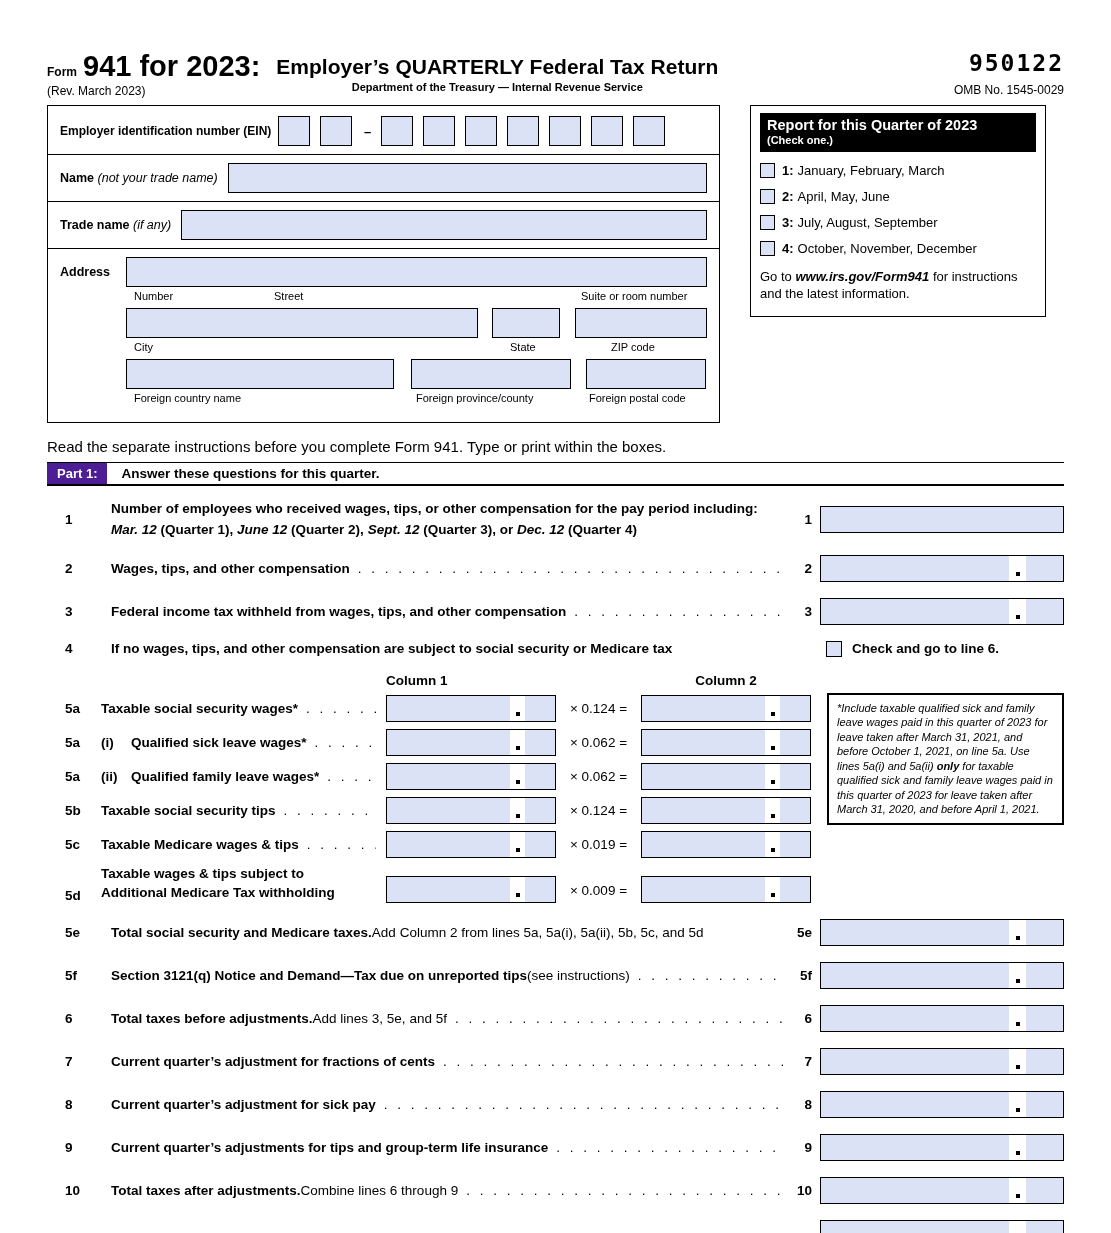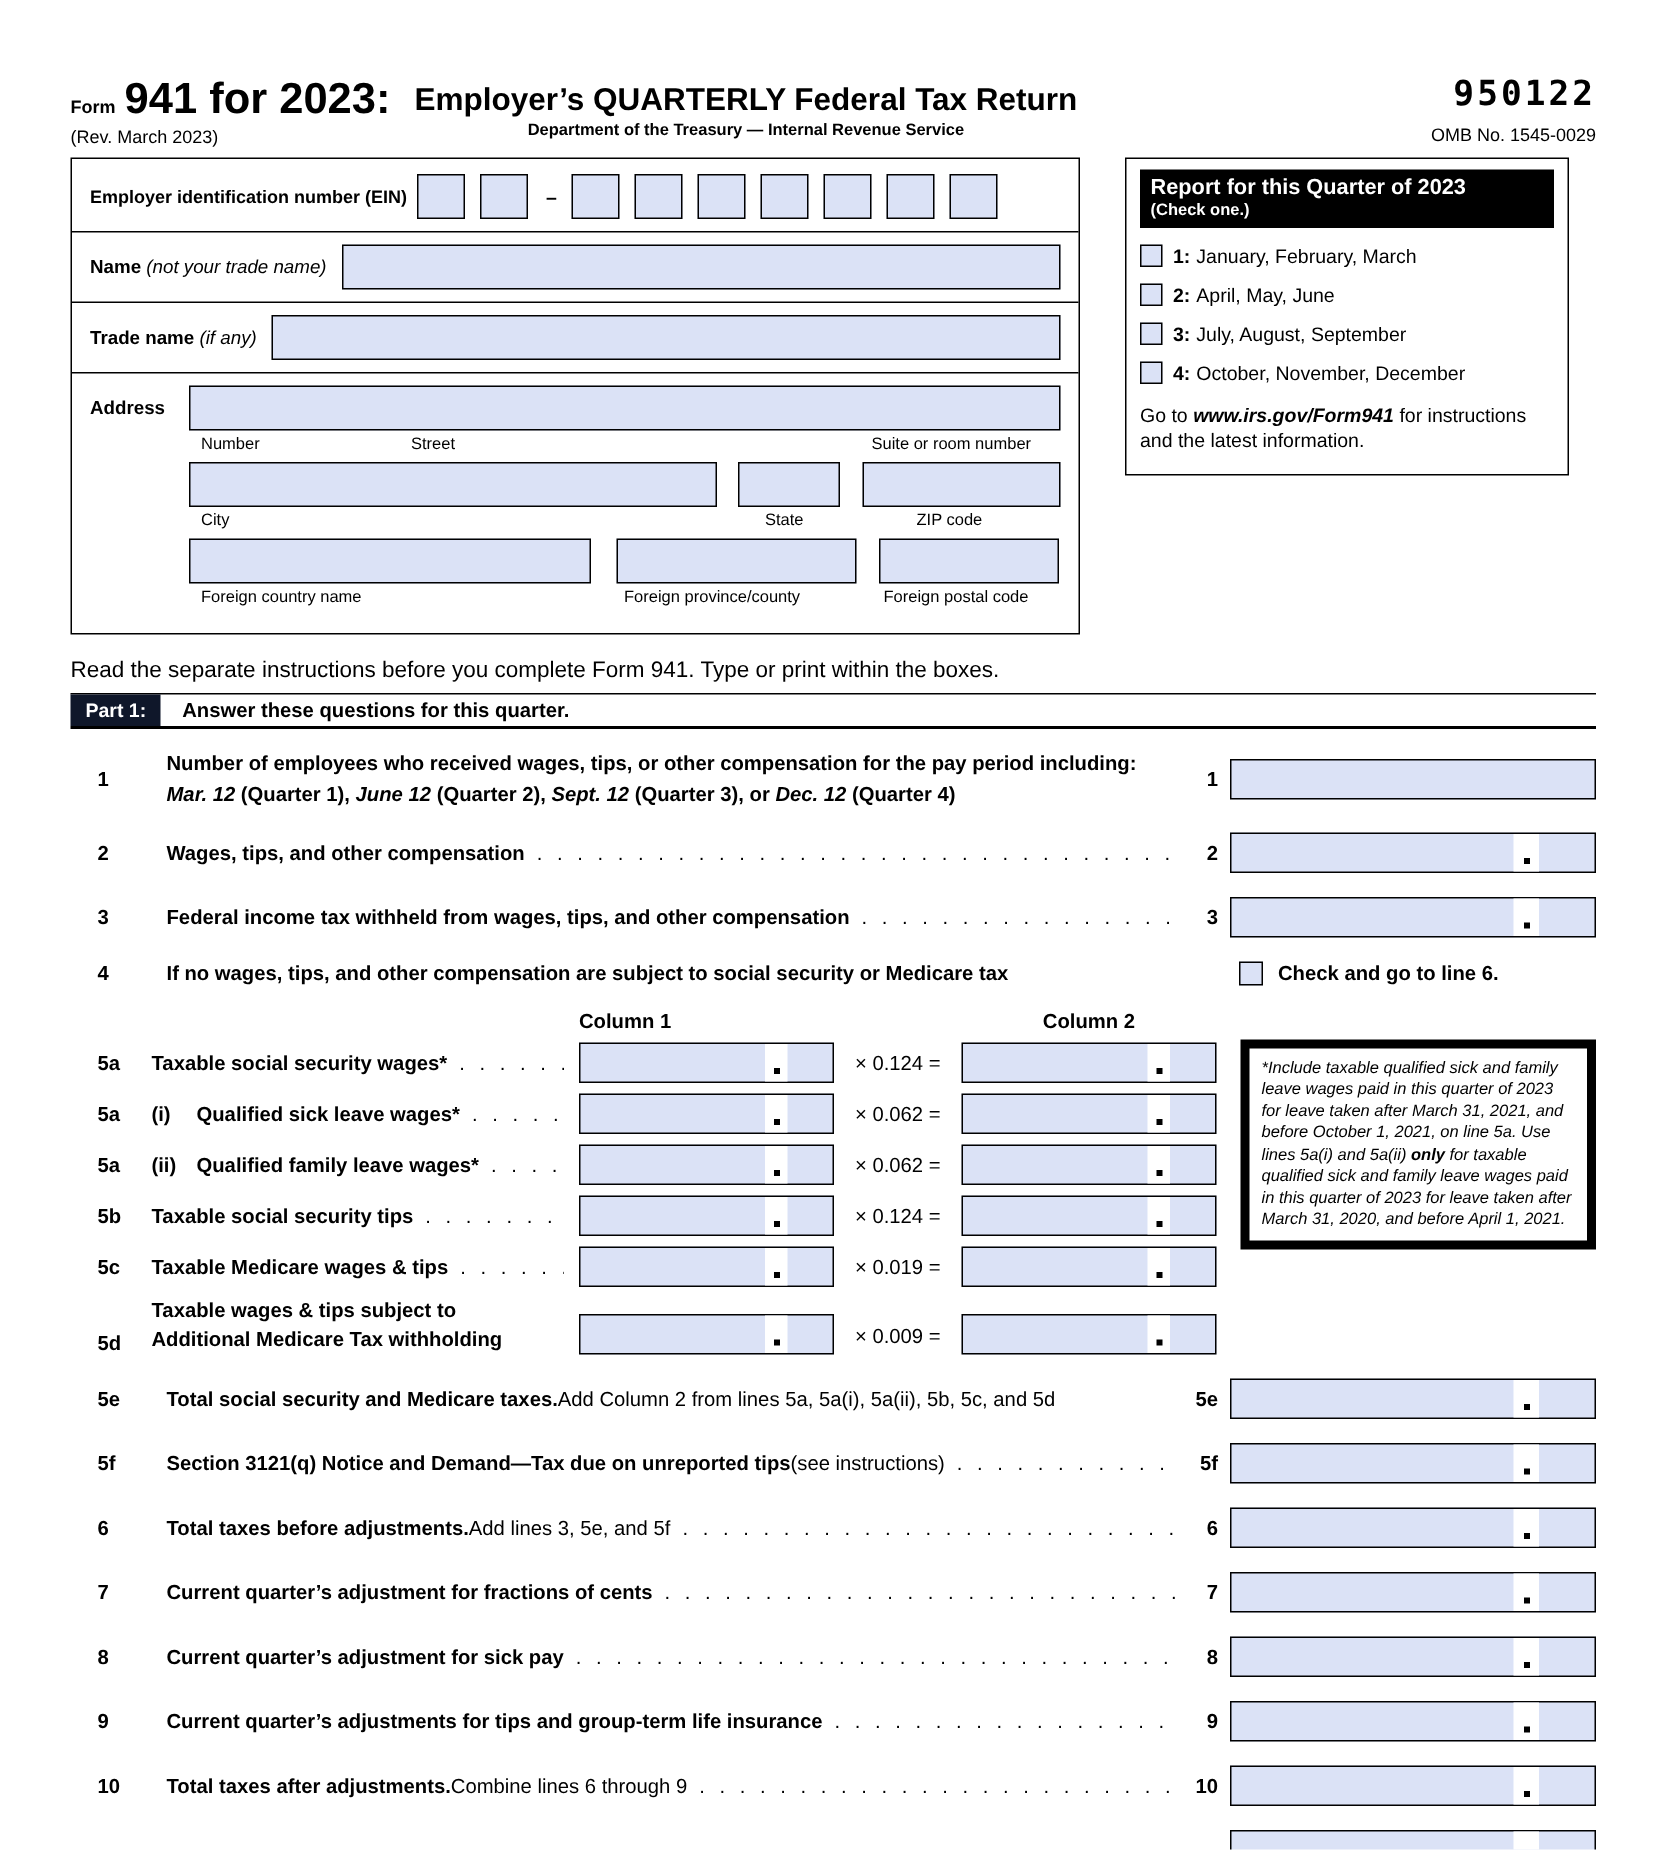--- a/index.html
+++ b/index.html
@@ -53,21 +53,21 @@
   .qtitle { font-size:14.5px; font-weight:bold; }
   .qsub { font-size:11px; font-weight:bold; margin-top:1px; }
   .qopt { display:flex; align-items:center; margin-top:11px; font-size:13px; }
   .qcheck { width:15px; height:15px; background:#dbe2f6; border:1px solid #000; margin-right:7px; flex:none; }
   .qnum { font-weight:bold; margin-right:4px; }
   .qgoto { margin-top:13px; font-size:13px; line-height:1.3; }
 
   .notice { margin-top:15px; font-size:15px; }
 
   .part-bar { margin-top:7px; display:flex; border-top:1px solid #000; border-bottom:2px solid #000; }
-  .part-chip { background:#0f172a; color:#fff; font-weight:bold; font-size:13px; padding:3px 10px; }
+  .part-chip { background:#4c1d95; color:#fff; font-weight:bold; font-size:13px; padding:3px 10px; }
   .part-title { font-weight:bold; font-size:13.5px; padding:3px 0 3px 14px; }
 
   
   .lines { padding-left:18px; margin-top:13px; }
   .lrow { display:flex; align-items:center; margin-bottom:16px; }
   .ln { width:36px; font-weight:bold; font-size:13.5px; flex:none; }
   .ltext { flex:1; font-size:13.5px; display:flex; align-items:baseline; min-width:0; margin-right:4px;margin-left:10px; }
   .dots { flex:1; min-width:0; overflow:hidden; white-space:nowrap; letter-spacing:3px; padding-left:8px; }
   .rn { width:30px; flex:none; text-align:right; font-weight:bold; font-size:13.5px; padding-right:8px; }
   .abox { width:244px; height:27px; background:#dbe2f6; border:1px solid #000; position:relative; flex:none; }
@@ -88,21 +88,21 @@
   .fnum { width:36px; font-weight:bold; font-size:13.5px; flex:none; }
   .fsub { width:30px; font-weight:bold; font-size:13.5px; flex:none; }
   .flab { width:285px; flex:none; display:flex; align-items:baseline; padding-right:10px; font-size:13.5px; min-width:0; }
   .flab.short { width:255px; }
   .sbox { width:170px; height:27px; }
   .sbox .sep { right:30px; width:15px; }
   .fmult { width:85px; text-align:center; font-size:13.5px; flex:none; }
   .frow-d { align-items:flex-end; margin-top:3px; }
   .frow-d .flab { display:block; line-height:1.4; padding-right:0; }
   .frow-d .fmult { padding-bottom:5px; }
-  .fnote { flex:1; margin-left:16px; margin-top:20px; border:6px solid #000000; padding:6px 8px;
+  .fnote { flex:1; margin-left:16px; margin-top:20px; border:2px solid #000000; padding:6px 8px;
            font-size:11px; font-style:italic; line-height:1.32; }
   .m5e { margin-top:9px; }
   .partialrow { justify-content:flex-end; }
 </style>
 </head>
 <body>
 
 <div class="page">
 
   <div class="hdr">

